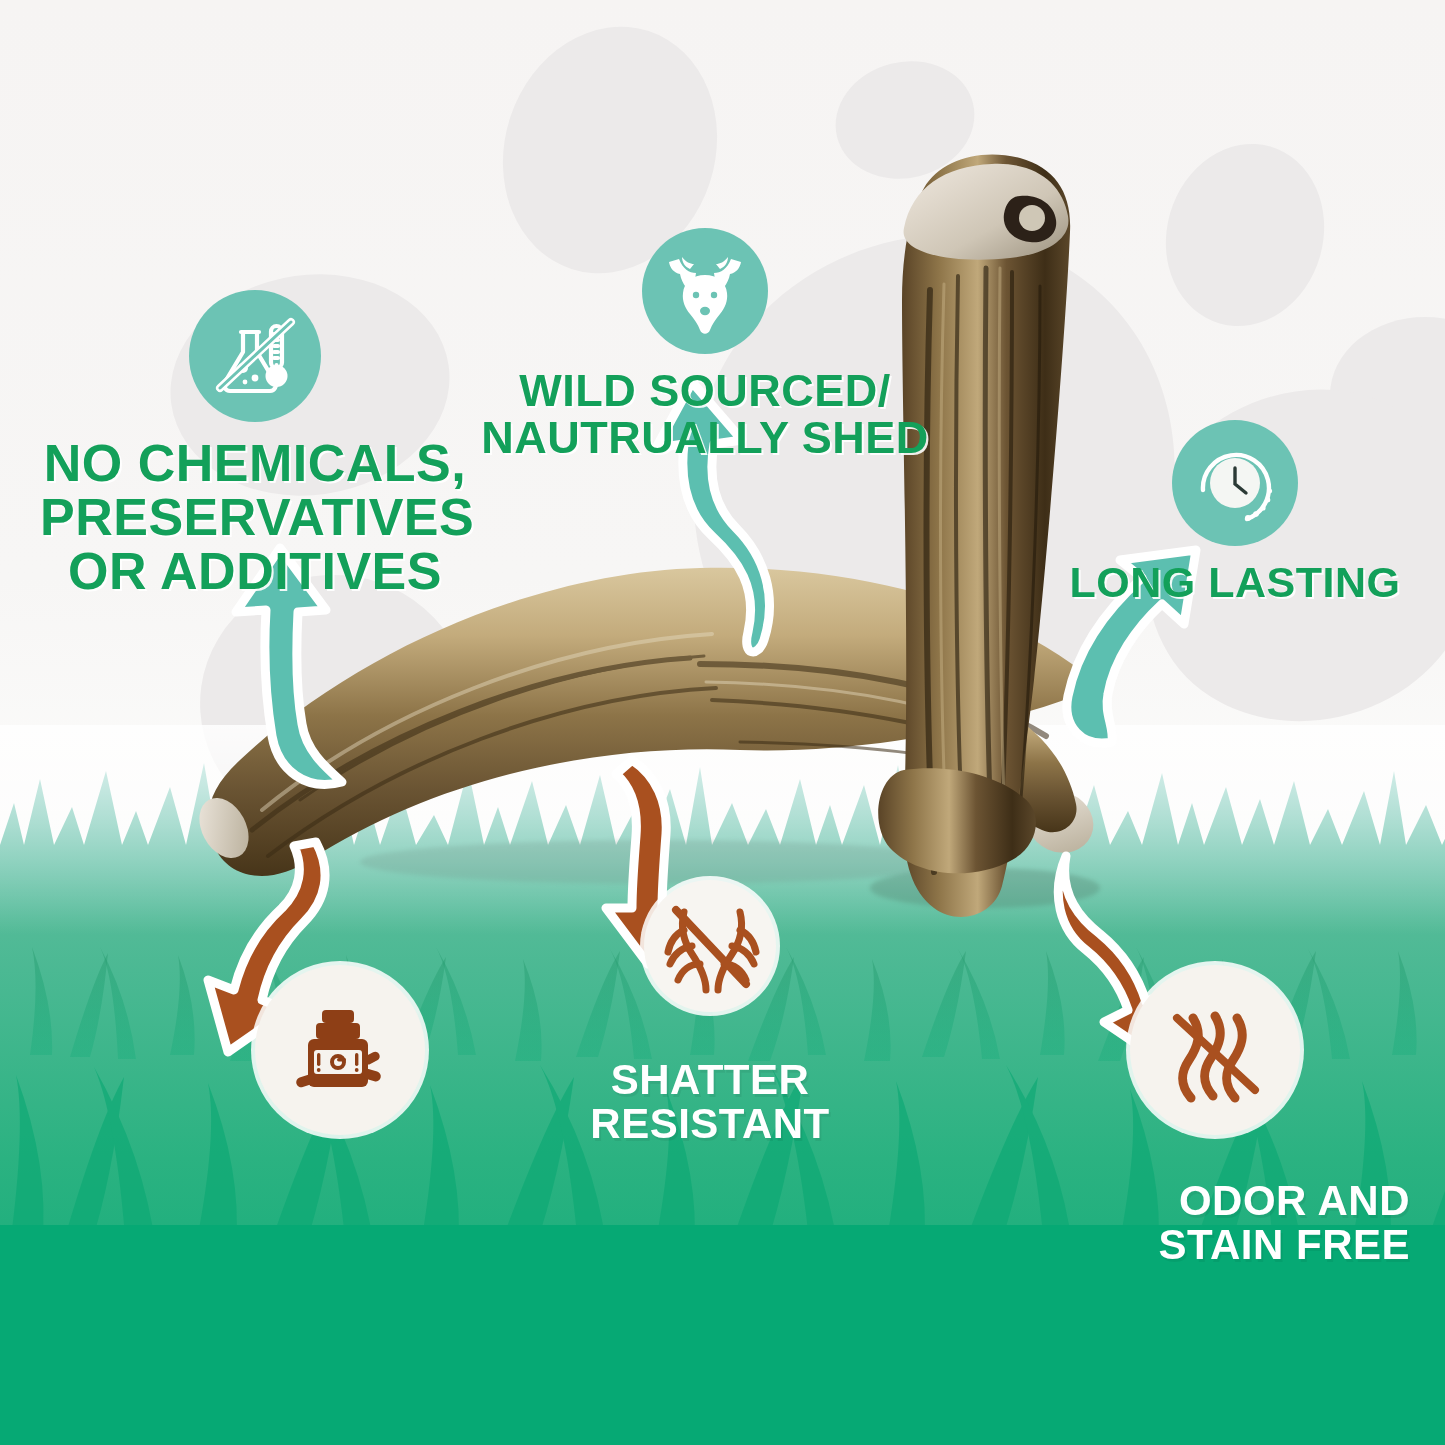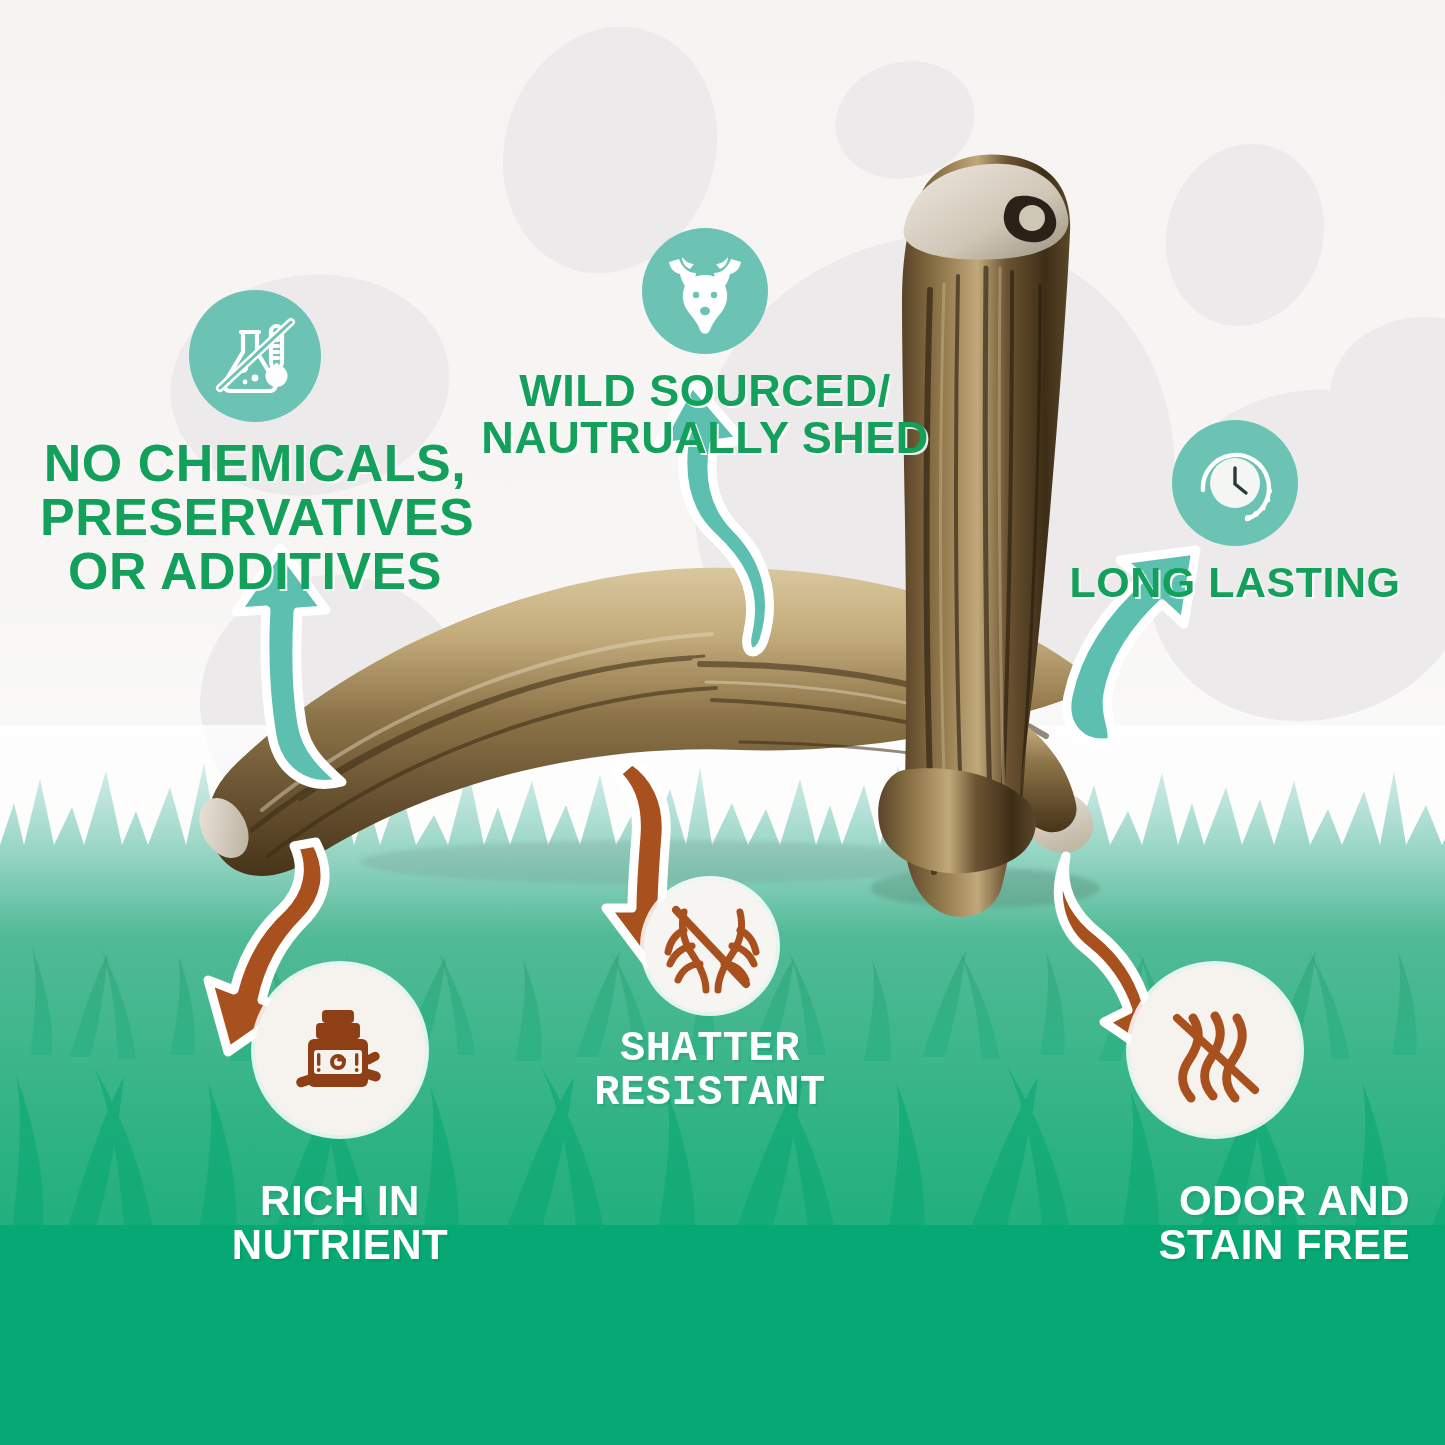--- a/index.html
+++ b/index.html
@@ -49,21 +49,21 @@
   #f-nochem{left:40px;top:290px;width:430px;}
   #f-nochem .flabel{font-size:52px;}
   #f-wild{left:470px;top:228px;width:470px;}
   #f-wild .flabel{font-size:45px;}
   #f-long{left:1035px;top:420px;width:400px;}
   #f-long .flabel{font-size:43px;}
 
   #f-rich{left:145px;top:965px;width:390px;}
   #f-rich .flabel{font-size:42px;margin-top:44px;}
   #f-shatter{left:560px;top:880px;width:300px;}
-  #f-shatter .flabel{font-size:42px;margin-top:16px;font-family:Liberation Mono, monospace;}
+  #f-shatter .flabel{font-size:42px;margin-top:46px;}
   #f-odor{left:1020px;top:965px;width:390px;}
   #f-odor .flabel{font-size:42px;margin-top:44px;text-align:right;}
 
   
   .arrows{position:absolute;inset:0;pointer-events:none;}
   .arrows svg{width:100%;height:100%;display:block;}
 </style>
 </head>
 <body>
 
@@ -387,22 +387,20 @@
           <path d="M52 58 a8 8 0 1 0 0 16 a8 8 0 0 0 0 -16 z m0 4 a4 4 0 1 1 0 8 a4 4 0 0 1 0 -8 z"></path>
           <rect x="51" y="62" width="9" height="3.6" rx="1.8"></rect>
         </g>
         <g fill="#8e3f16">
           <rect x="77" y="58" width="17" height="9" rx="4.5" transform="rotate(-28 85 62)"></rect>
           <rect x="76" y="74" width="19" height="10" rx="5" transform="rotate(16 85 79)"></rect>
           <rect x="10" y="80" width="19" height="10" rx="5" transform="rotate(-18 19 85)"></rect>
         </g>
       </svg>
     </div>
-    <div class="flabel white">RICH IN
-NUTRIENT</div>
   </div>
 
   <div class="feature" id="f-shatter">
     <div class="badge cream" style="width:132px;height:132px;background:#f7f5f1;">
       <svg width="112" height="112" viewBox="0 0 112 112">
         <g fill="none" stroke="#a9501f" stroke-width="7" stroke-linecap="round" stroke-linejoin="round">
 
           <path d="M30 22 c-4 16 0 30 8 42 c8 12 14 24 14 36"></path>
           <path d="M30 40 c-8 4 -14 12 -16 22"></path>
           <path d="M38 56 c-10 2 -18 8 -22 18"></path>

